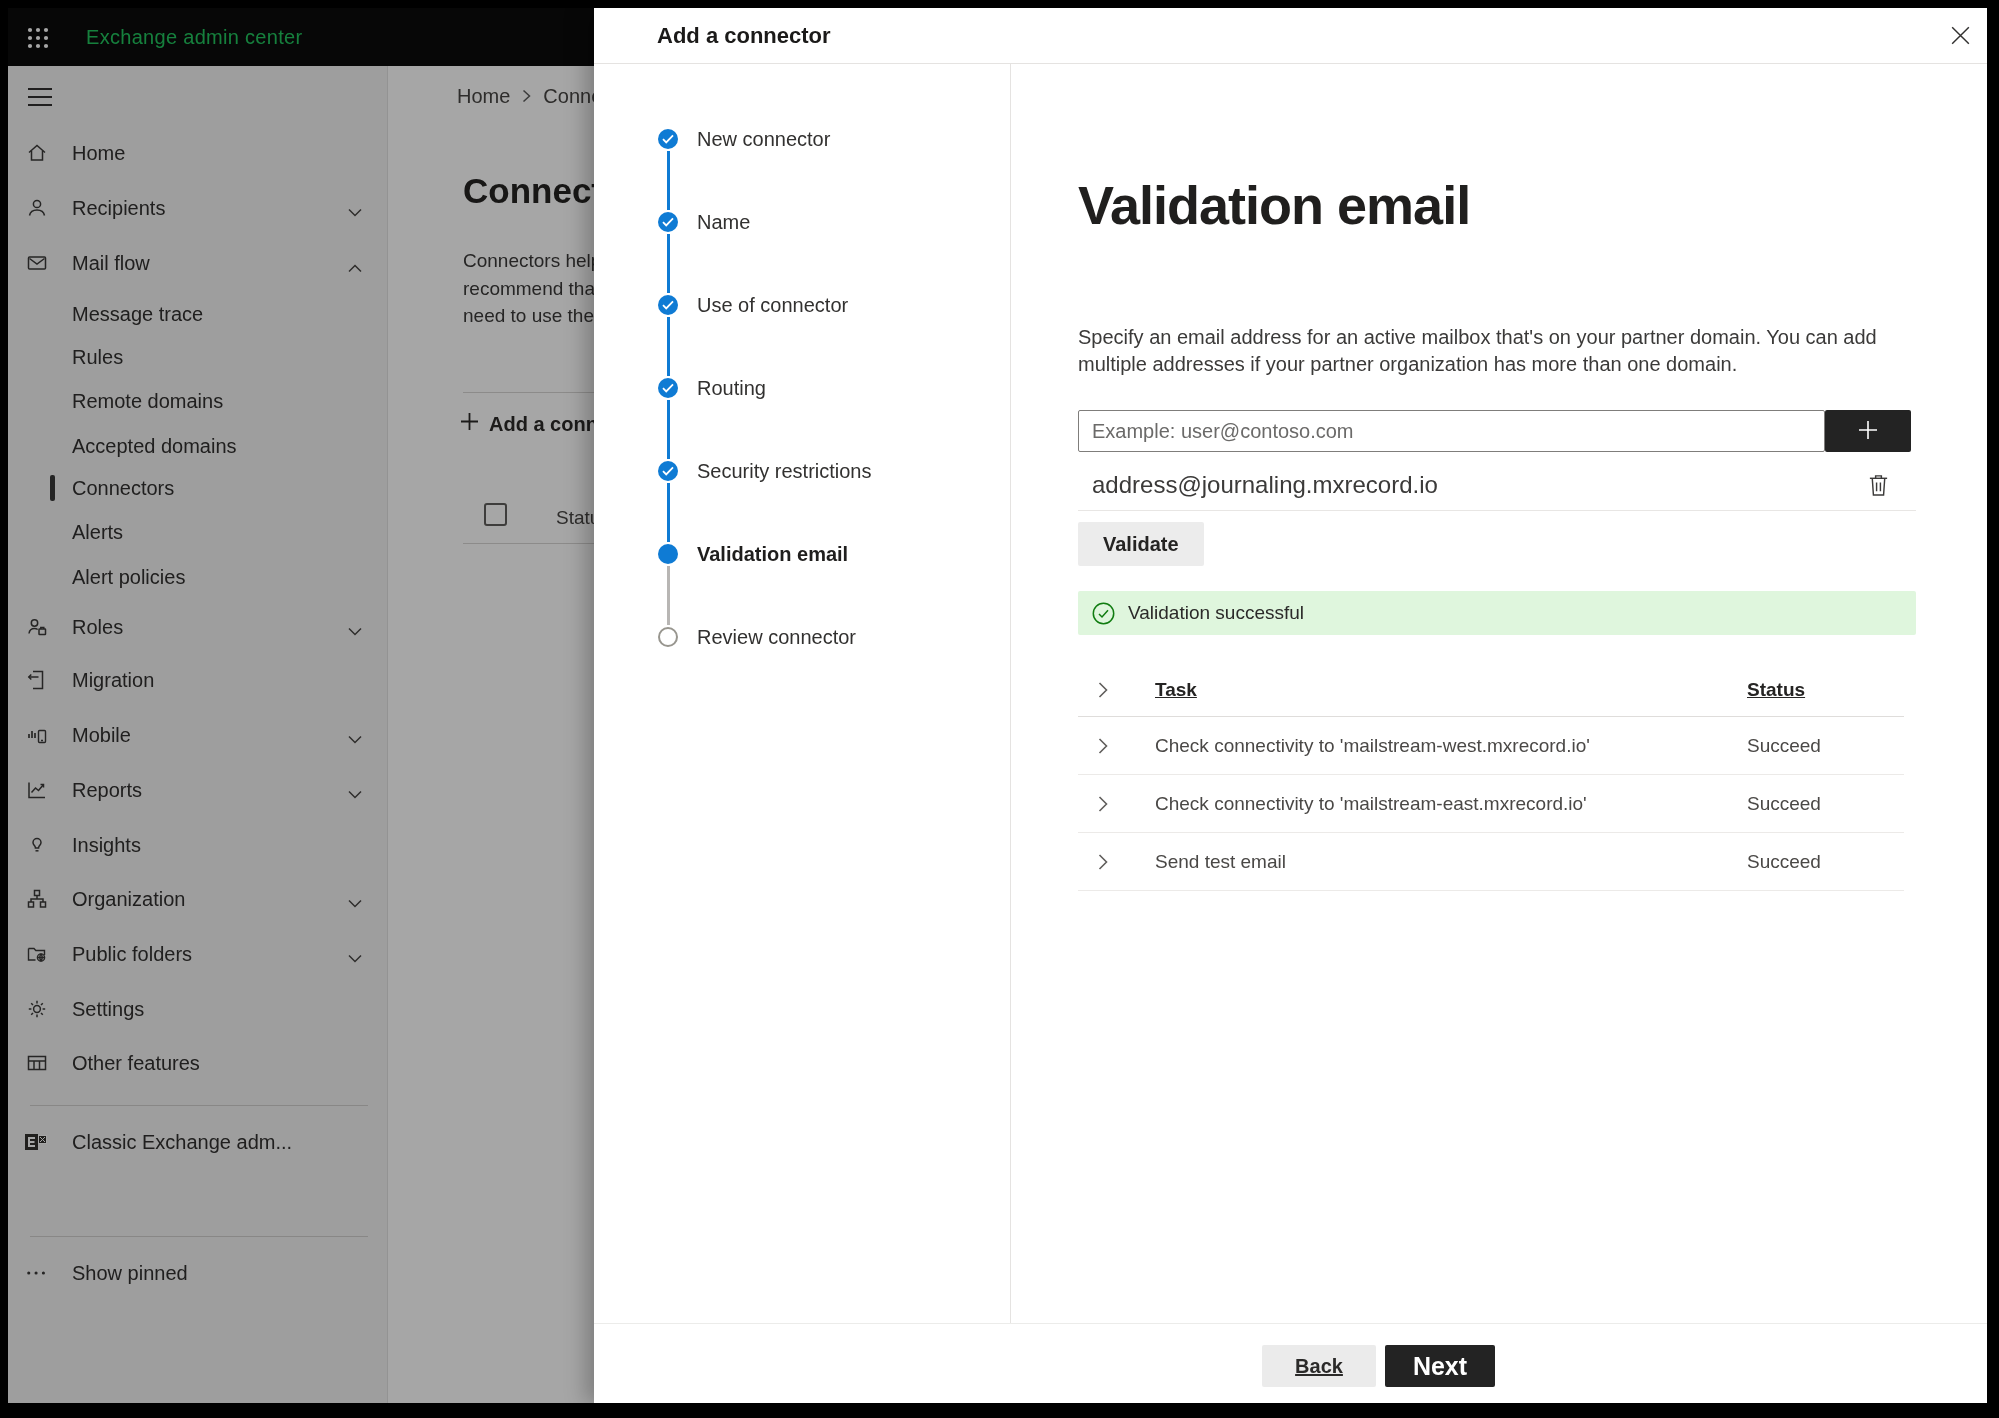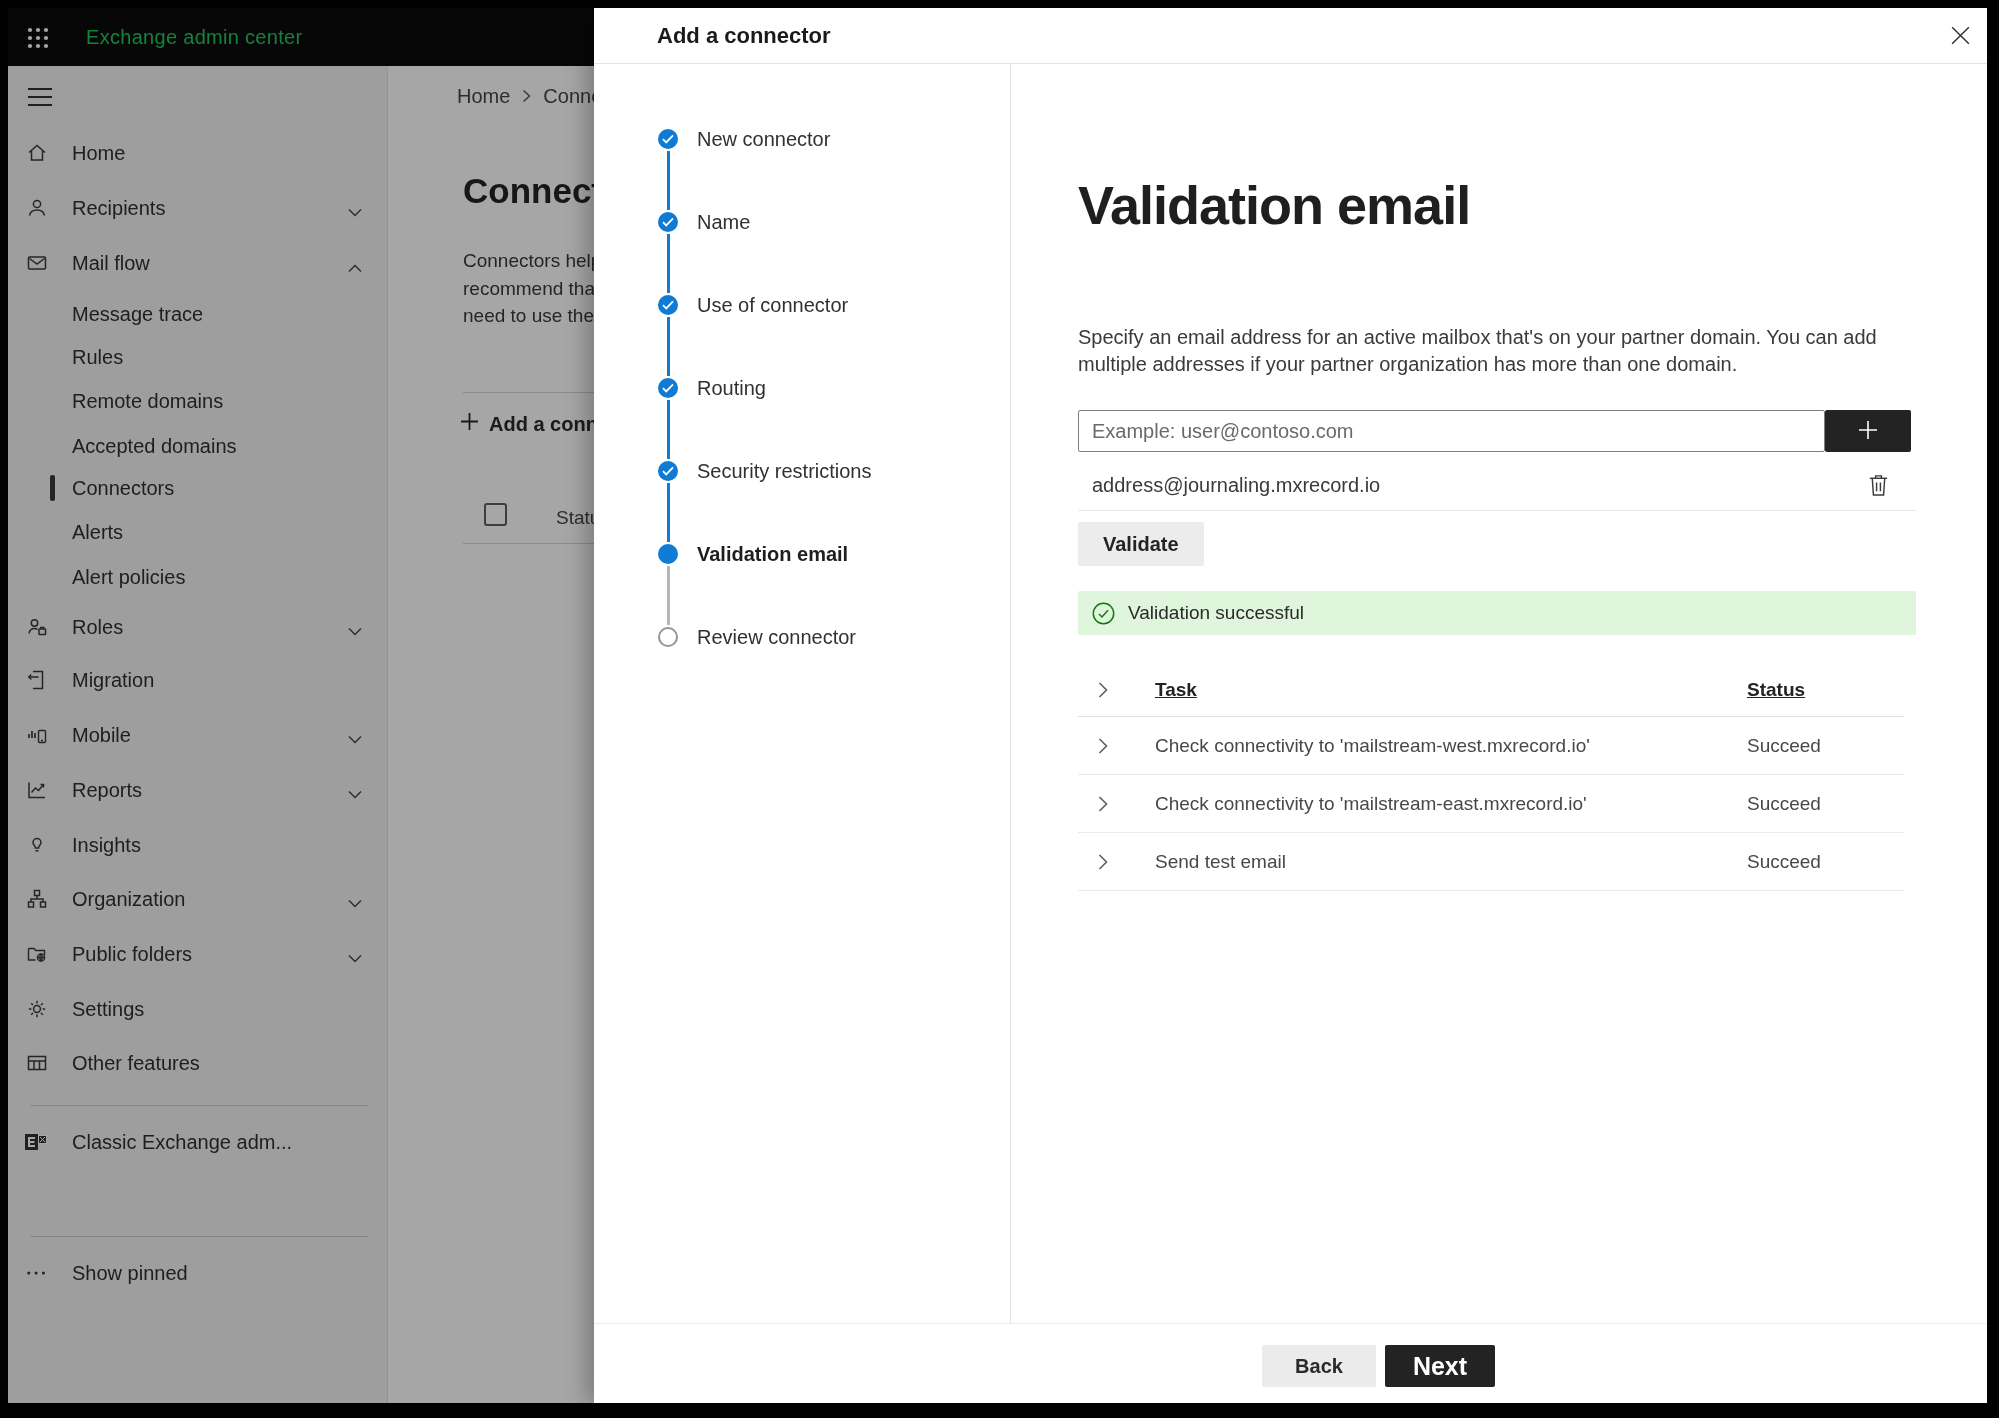--- a/index.html
+++ b/index.html
@@ -61,41 +61,41 @@
   .step-line.gray { background:#b8b6b4; }
 
   
   .v-heading { position:absolute; left:484px; top:166px; font-size:54px; font-weight:700; color:#201f1e; letter-spacing:-1px; white-space:nowrap; }
   .v-desc { position:absolute; left:484px; top:316px; font-size:20px; line-height:27px; color:#3b3a39; }
   .v-desc div { white-space:nowrap; }
   .email-input { position:absolute; left:484px; top:402px; width:747px; height:42px; border:1px solid #7f7d7b; border-radius:2px; padding:0 13px; font-size:20px; font-family:inherit; color:#323130; background:#fff; outline:none; }
   .email-input::placeholder { color:#6b6a69; }
   .add-addr-btn { position:absolute; left:1231px; top:402px; width:86px; height:42px; background:var(--dark-button-bg,#232323); border:none; border-radius:2px; display:flex; align-items:center; justify-content:center; cursor:pointer; }
   .addr-row { position:absolute; left:484px; top:452px; width:838px; height:50px; }
-  .addr-label { position:absolute; left:14px; top:50%; transform:translateY(-50%); font-size:20px; color:#3b3a39; white-space:nowrap; }
+  .addr-label { position:absolute; left:14px; top:50%; transform:translateY(-50%); font-size:24px; color:#3b3a39; white-space:nowrap; }
   .trash-btn { position:absolute; left:786px; top:11px; width:28px; height:28px; display:flex; align-items:center; justify-content:center; cursor:pointer; color:#3b3a39; background:none; border:none; }
   .addr-divider { position:absolute; left:484px; top:502px; width:838px; height:1px; background:#e8e6e4; }
   .validate-btn { position:absolute; left:484px; top:514px; height:44px; padding:0 25px; background:var(--light-button-bg,#ececec); border:none; border-radius:2px; font-size:20px; font-weight:700; font-family:inherit; color:#252423; cursor:pointer; }
   .banner { position:absolute; left:484px; top:583px; width:838px; height:44px; background:var(--success-banner-bg,#dff6dd); border-radius:2px; display:flex; align-items:center; }
   .banner-icon { margin-left:14px; width:23px; height:23px; flex:none; }
   .banner-text { margin-left:13px; font-size:19px; color:#2b2a29; white-space:nowrap; }
 
   
   .tasks { position:absolute; left:484px; top:655px; width:826px; }
   .t-head { position:relative; height:54px; border-bottom:1px solid #dfdddb; }
   .t-row { position:relative; height:58px; border-bottom:1px solid #eceae8; cursor:pointer; }
   .t-chevron { position:absolute; left:20px; top:50%; transform:translateY(-50%); color:#605e5c; width:10px; height:17px; }
   .t-task { position:absolute; left:77px; top:50%; transform:translateY(-50%); font-size:19px; white-space:nowrap; }
   .t-status { position:absolute; left:669px; top:50%; transform:translateY(-50%); font-size:19px; white-space:nowrap; }
   .t-head .t-task, .t-head .t-status { font-weight:700; color:#252423;text-decoration:underline; }
   .t-row .t-task, .t-row .t-status { color:#4a4846; }
 
   
   .dlg-fline { position:absolute; left:0; top:1315px; width:100%; height:1px; background:#ececea; }
-  .back-btn { position:absolute; left:668px; top:1337px; width:114px; height:42px; background:#ebebeb; border:none; border-radius:2px; font-size:20px; font-weight:700; font-family:inherit; color:#2b2a29; cursor:pointer; }
+  .back-btn { position:absolute; left:668px; top:1337px; width:114px; height:42px; background:#ebebeb; border:none; border-radius:2px; font-size:20px; font-weight:700; font-family:inherit; color:#2b2a29; cursor:pointer;text-decoration:underline; }
   .next-btn { position:absolute; left:791px; top:1337px; width:110px; height:42px; background:var(--dark-button-bg,#232323); border:none; border-radius:2px; font-size:25px; font-weight:700; font-family:inherit; color:#ffffff; cursor:pointer; }
 </style>
 </head>
 <body>
 
 <div class="screen">
 
   <div class="topbar">
     <div class="waffle-btn">
       <svg width="24" height="24" viewBox="0 0 24 24" fill="#ffffff">

